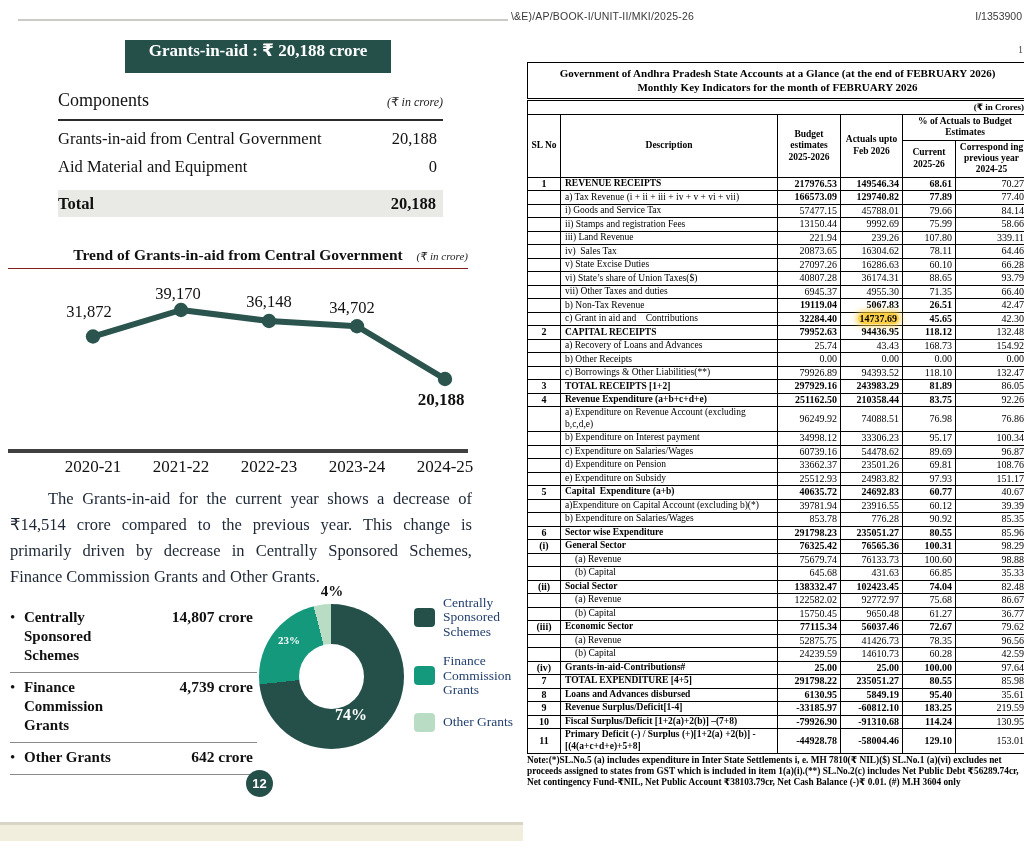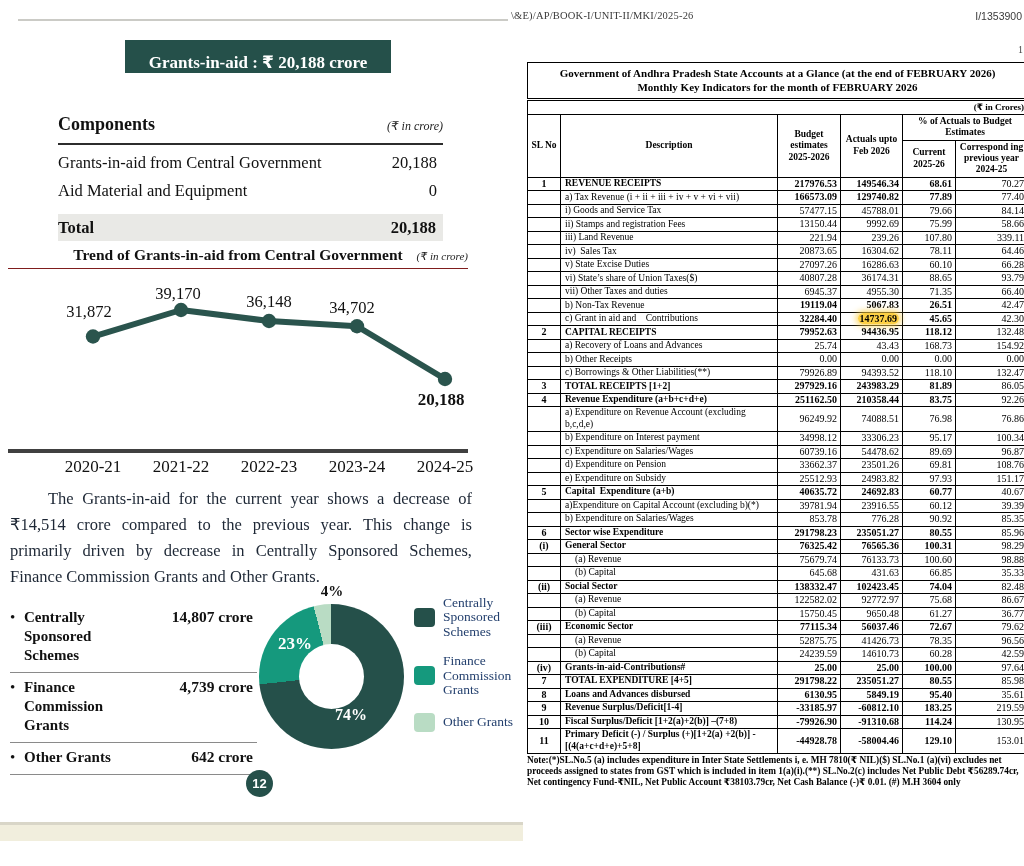--- a/index.html
+++ b/index.html
@@ -7,27 +7,27 @@
     width:1024px; height:866px; background:#ffffff; position:relative; overflow:hidden;
     font-family:"Liberation Serif","DejaVu Sans",serif; color:#111;
   }
   .canvas { position:absolute; inset:0; }
 
   
   .top-line { position:absolute; left:18px; top:19px; width:490px; height:2px; background:#cbcbc6; }
 
   .banner {
     position:absolute; left:125px; top:40px; width:266px; height:33px; background:#25504a;
-    color:#fff; font-weight:bold; font-size:17px; display:flex; align-items:flex-end; justify-content:center;
+    color:#fff; font-weight:bold; font-size:17px; display:flex; align-items:flex-start; justify-content:center;
   }
 
   .components { position:absolute; left:58px; top:90px; width:385px; }
   .comp-head { display:flex; justify-content:space-between; align-items:baseline;
     border-bottom:2px solid #2c2c2c; padding-bottom:8px; }
-  .comp-title { font-size:18px; font-weight:bold;margin-top:24px; }
+  .comp-title { font-size:18px; font-weight:normal; }
   .comp-unit { font-style:italic; font-size:12px; color:#222; }
   .comp-row { display:flex; justify-content:space-between; font-size:16.5px; margin-top:8px; }
   .comp-row .comp-value { padding-right:6px; }
   .comp-total { margin-top:13px; background:#e9e9e6; height:27px; position:relative;
     display:flex; align-items:center; font-weight:bold; font-size:16.5px; }
   .comp-total .t-label { width:100%; text-align:left; }
   .comp-total .t-value { position:absolute; right:7px; }
 
   .trend { position:absolute; left:8px; top:246px; width:460px; }
   .trend-head { position:relative; text-align:center; border-bottom:1px solid #7f1d1d; padding-bottom:4px; }
@@ -45,36 +45,36 @@
     padding:5px 0 7px; border-bottom:1px solid #8a8a8a; }
   .bd-bullet { font-size:15px; line-height:1.25; }
   .bd-label { font-weight:bold; font-size:15px; line-height:1.27; }
   .bd-value { font-weight:bold; font-size:15.5px; text-align:right; padding-right:4px; }
 
   .pct-outer { position:absolute; left:302px; top:583px; width:60px; text-align:center;
     font-weight:bold; font-size:15px; }
   .donut { position:absolute; left:259px; top:604px; width:145px; height:145px; border-radius:50%; }
   .donut .hole { position:absolute; left:40px; top:40px; width:65px; height:65px; background:#fff; border-radius:50%; }
   .donut .pct0 { position:absolute; left:76px; top:102px; color:#fff; font-weight:bold; font-size:16px; }
-  .donut .pct1 { position:absolute; left:19px; top:30px; color:#fff; font-weight:bold; font-size:17px; }
+  .donut .pct1 { position:absolute; left:19px; top:30px; color:#fff; font-weight:bold; font-size:11px; }
 
   .legend { position:absolute; left:414px; top:596px; width:104px; display:flex; flex-direction:column; gap:15px; }
   .lg-item { display:flex; align-items:center; gap:8px; }
   .lg-swatch { width:21px; height:19px; border-radius:4px; flex:0 0 auto; }
   .lg-label { font-size:13.5px; line-height:1.07; color:#24406e; }
 
   .badge { position:absolute; left:246px; top:770px; width:27px; height:27px; border-radius:50%;
     background:#25504a; color:#fff; font-family:"Liberation Sans",sans-serif; font-weight:bold;
     font-size:13px; display:flex; align-items:center; justify-content:center; }
 
   .bottom-strip { position:absolute; left:0; top:822px; width:523px; height:16px;
     background:#f1eedd; border-top:3px solid #d9d6c8; }
 
   
-  .ref-left { position:absolute; left:511px; top:10px; font-family:Liberation Serif, serif;
+  .ref-left { position:absolute; left:511px; top:10px; font-family:Liberation Sans, sans-serif;
     font-size:10.5px; color:#3a3a3a; letter-spacing:.2px; }
   .ref-right { position:absolute; right:2px; top:10px; font-family:"Liberation Sans",sans-serif;
     font-size:10.5px; color:#3a3a3a; }
   .corner-digit { position:absolute; left:1018px; top:44px; font-size:10px; color:#444; }
 
   .mki { position:absolute; left:527px; top:62px; width:500px; }
   table.mki-table { border-collapse:collapse; width:500px; table-layout:fixed; }
   .mki-table th, .mki-table td { border:1px solid #000; font-size:10px; line-height:1.25;
     padding:0 2px; vertical-align:middle; color:#000; }
   .mki-table td.title-cell { text-align:center; font-weight:bold; font-size:11px; line-height:1.3;

